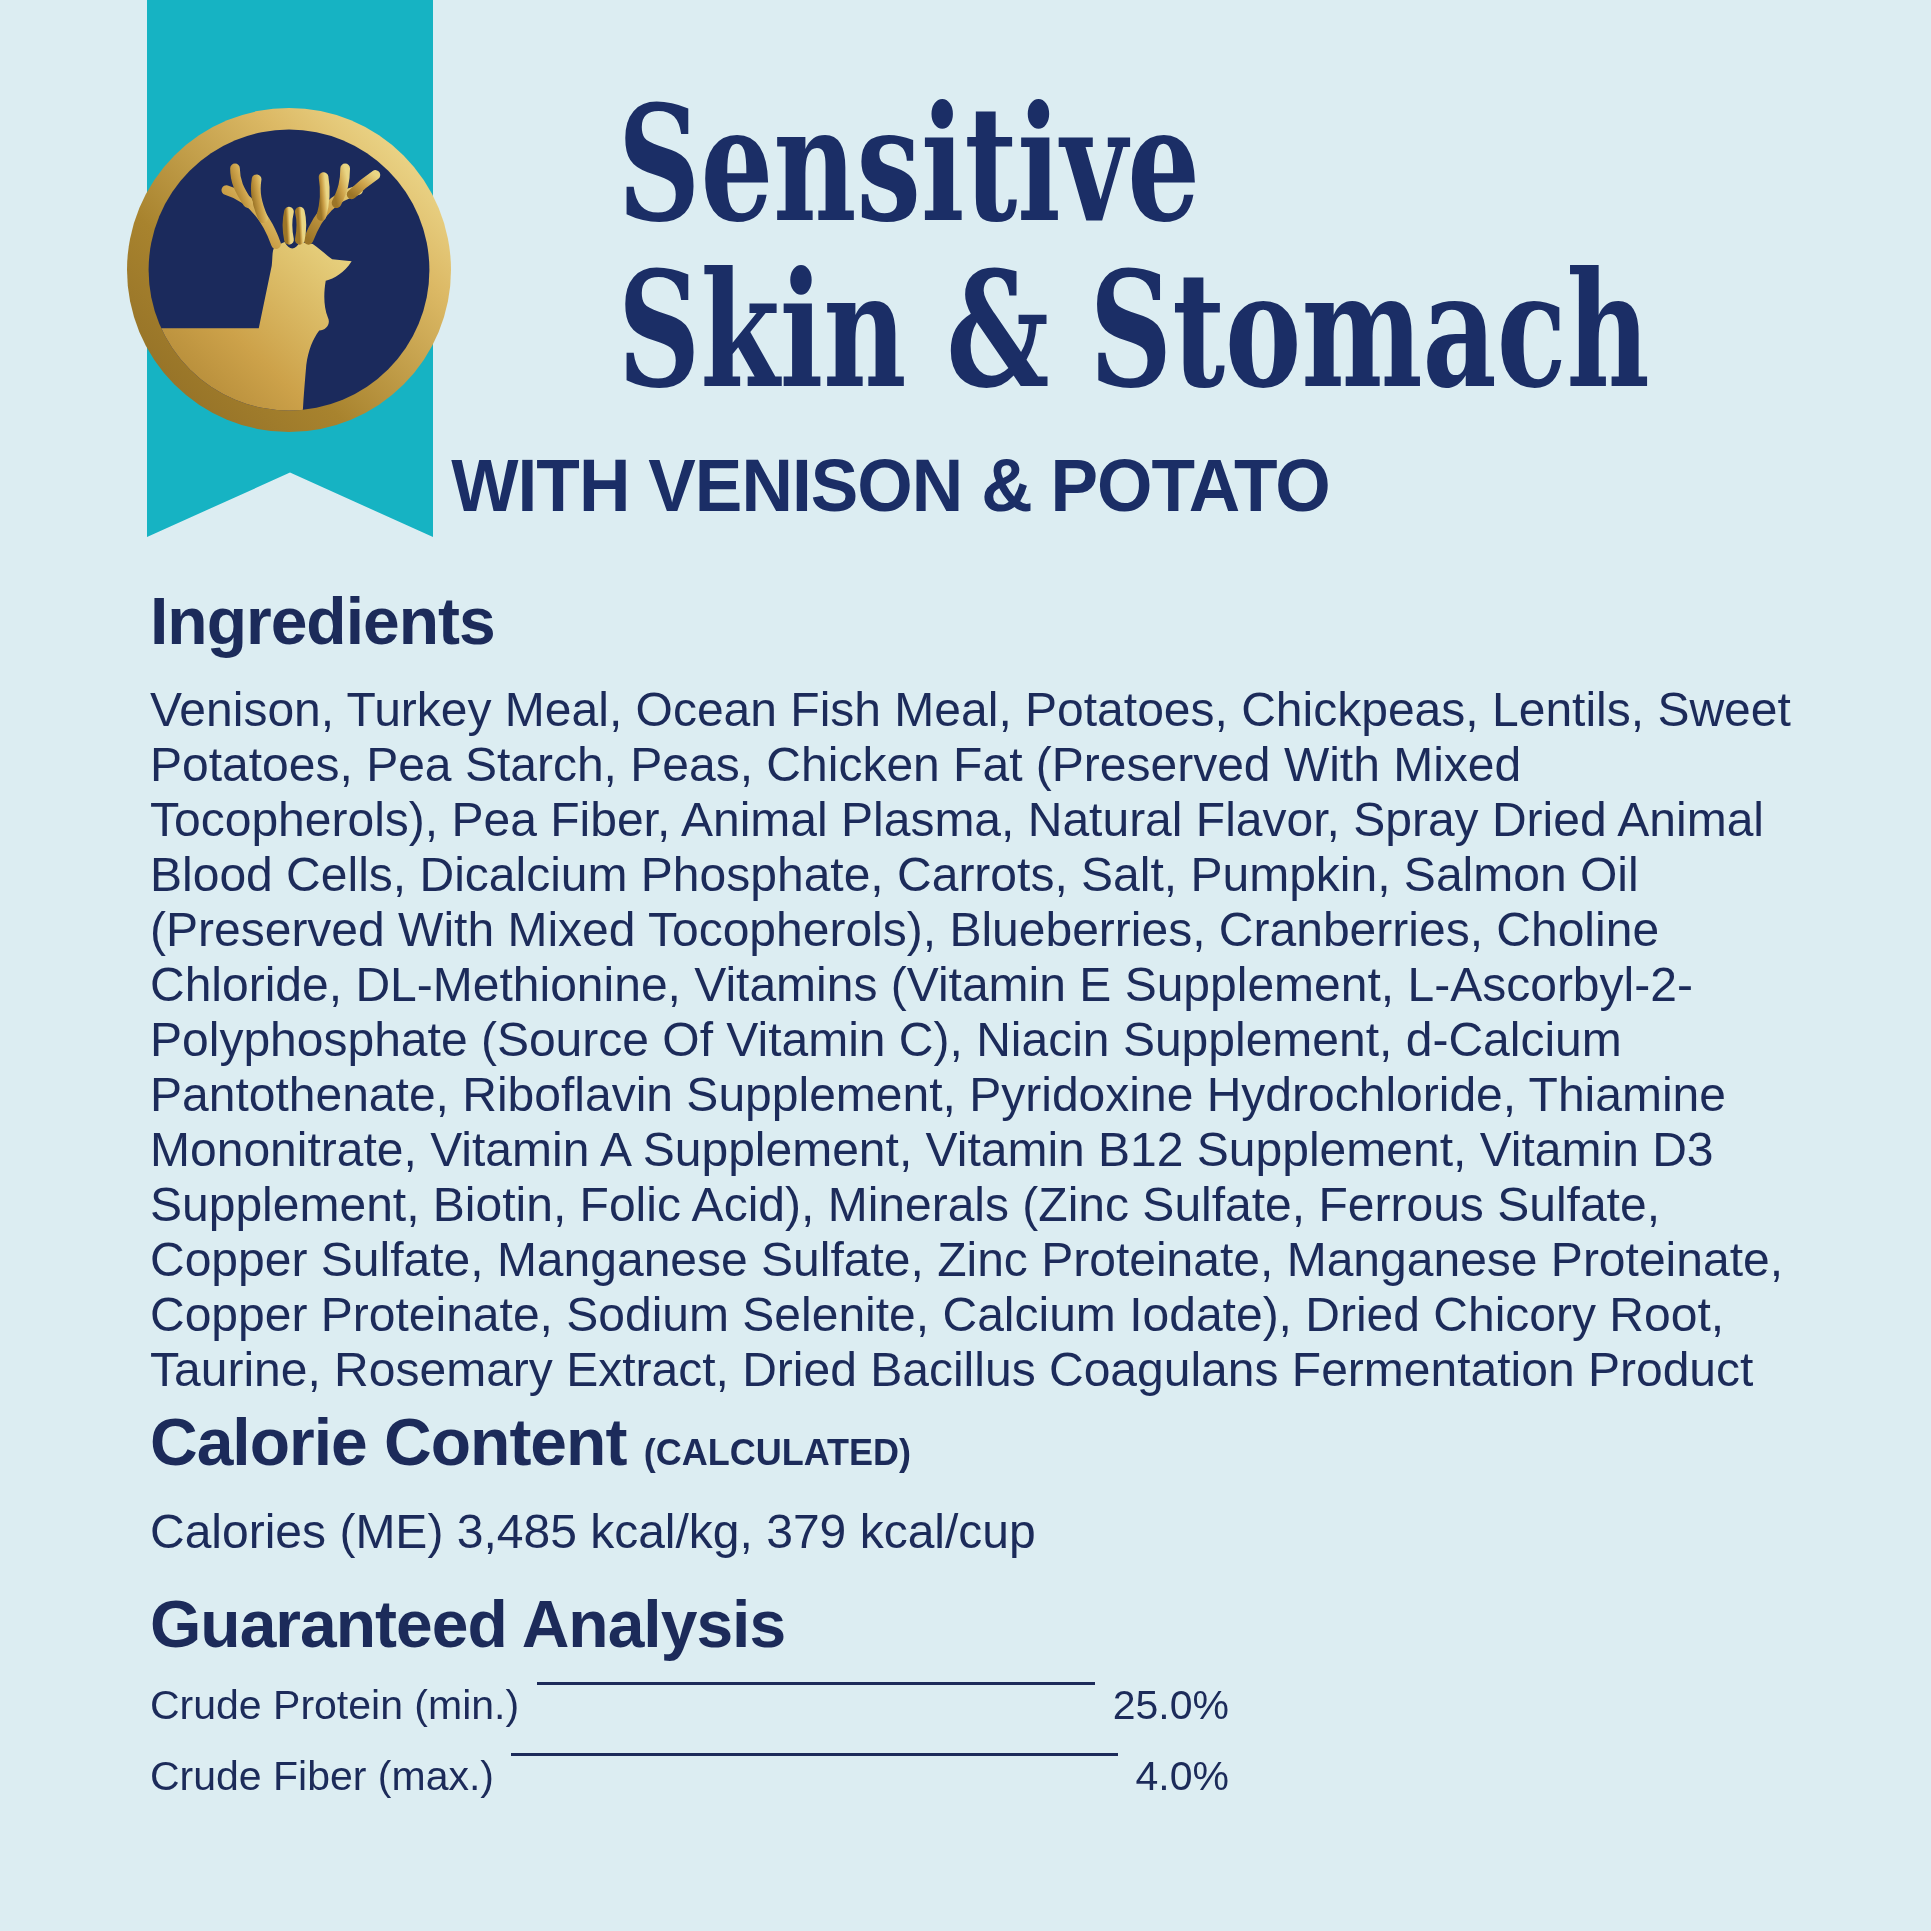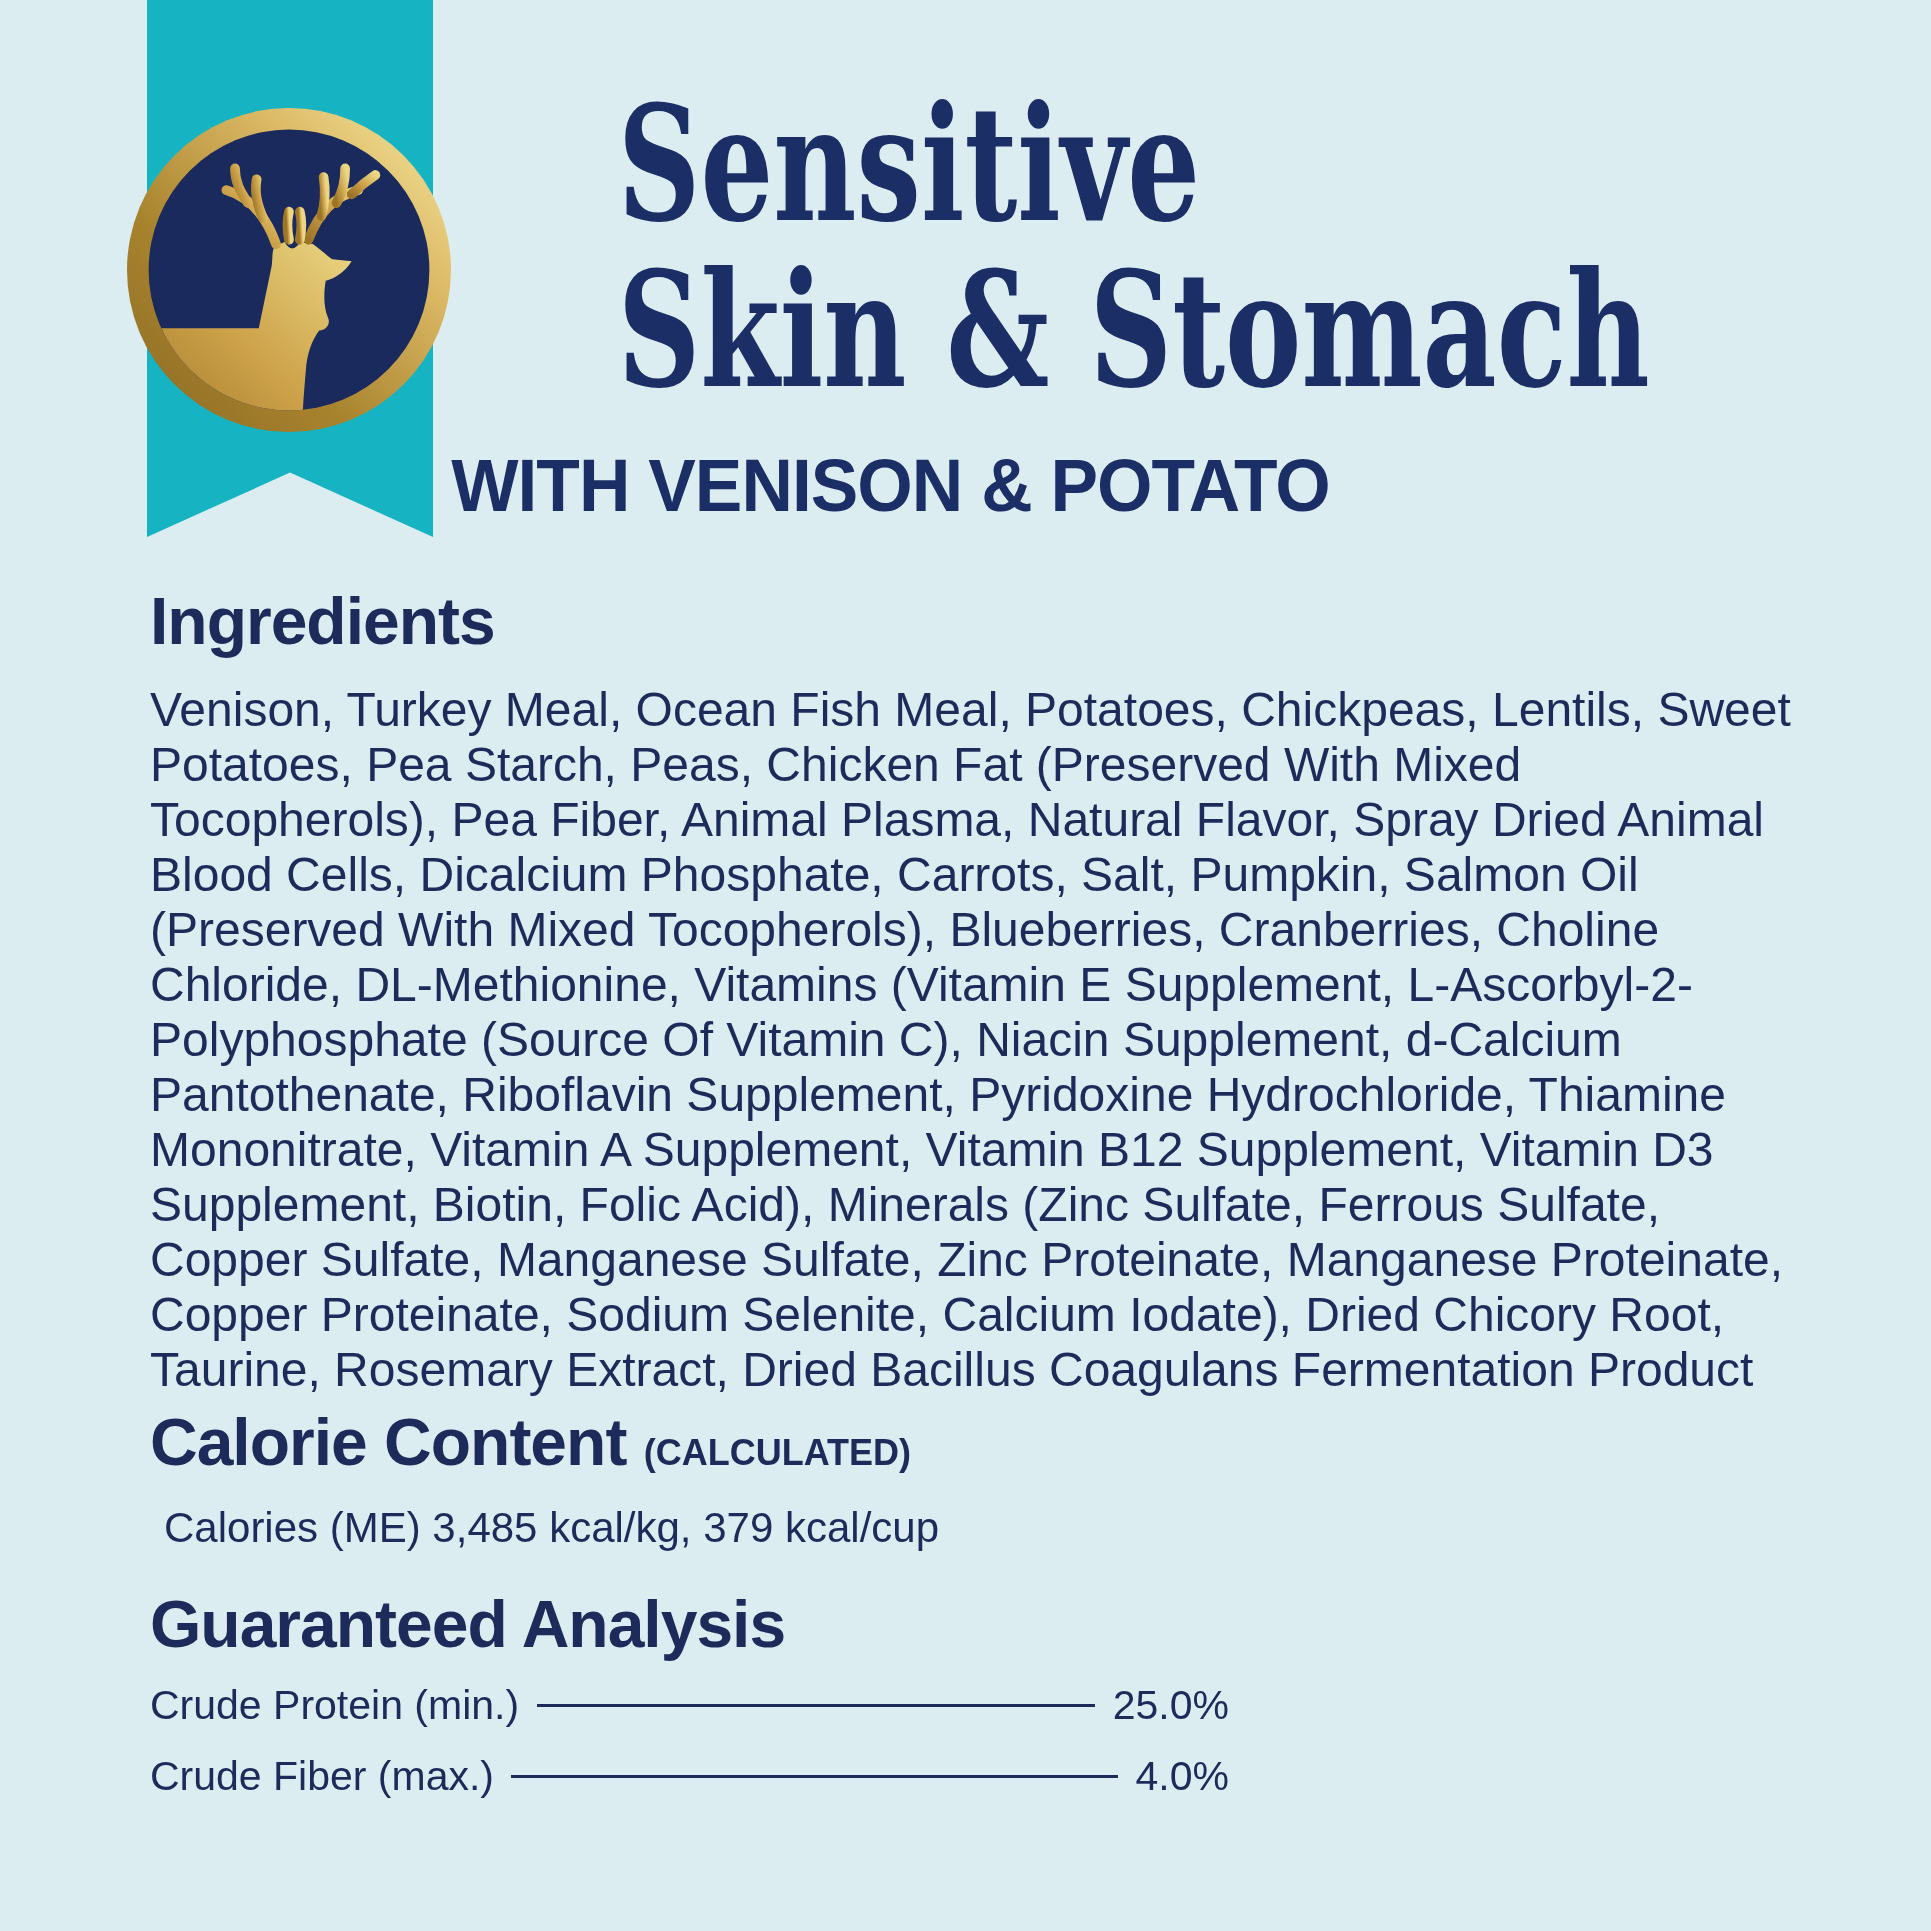--- a/index.html
+++ b/index.html
@@ -56,29 +56,29 @@
     letter-spacing:-1px;
     margin-top:6px;
   }
   .ingredients-text{
     position:absolute;left:150px;top:682px;width:1641px;
     font-size:48px;line-height:55px;color:var(--navy);
   }
   .calorie-heading{top:1398px;}
   .calorie-heading .suffix{font-size:36px;font-weight:bold;letter-spacing:0;}
   .calorie-line{
-    position:absolute;left:164px;top:1504px;width:1641px;
-    font-size:42px;color:var(--navy);
+    position:absolute;left:150px;top:1504px;width:1641px;
+    font-size:48px;color:var(--navy);
   }
   .ga-heading{top:1580px;}
   .ga-table{
     position:absolute;left:150px;top:1682px;width:1079px;
   }
   .ga-row{
-    display:flex;align-items:center;margin-bottom:25px;height:46px;
+    display:flex;align-items:flex-start;margin-bottom:25px;height:46px;
     font-size:41px;color:var(--navy);
   }
   .ga-label{white-space:nowrap;}
   .ga-leader{
     flex:1;border-top:3.9px solid var(--navy);margin:0 17.4px;height:0;
   }
   .ga-value{white-space:nowrap;}
 </style>
 </head>
 <body>

